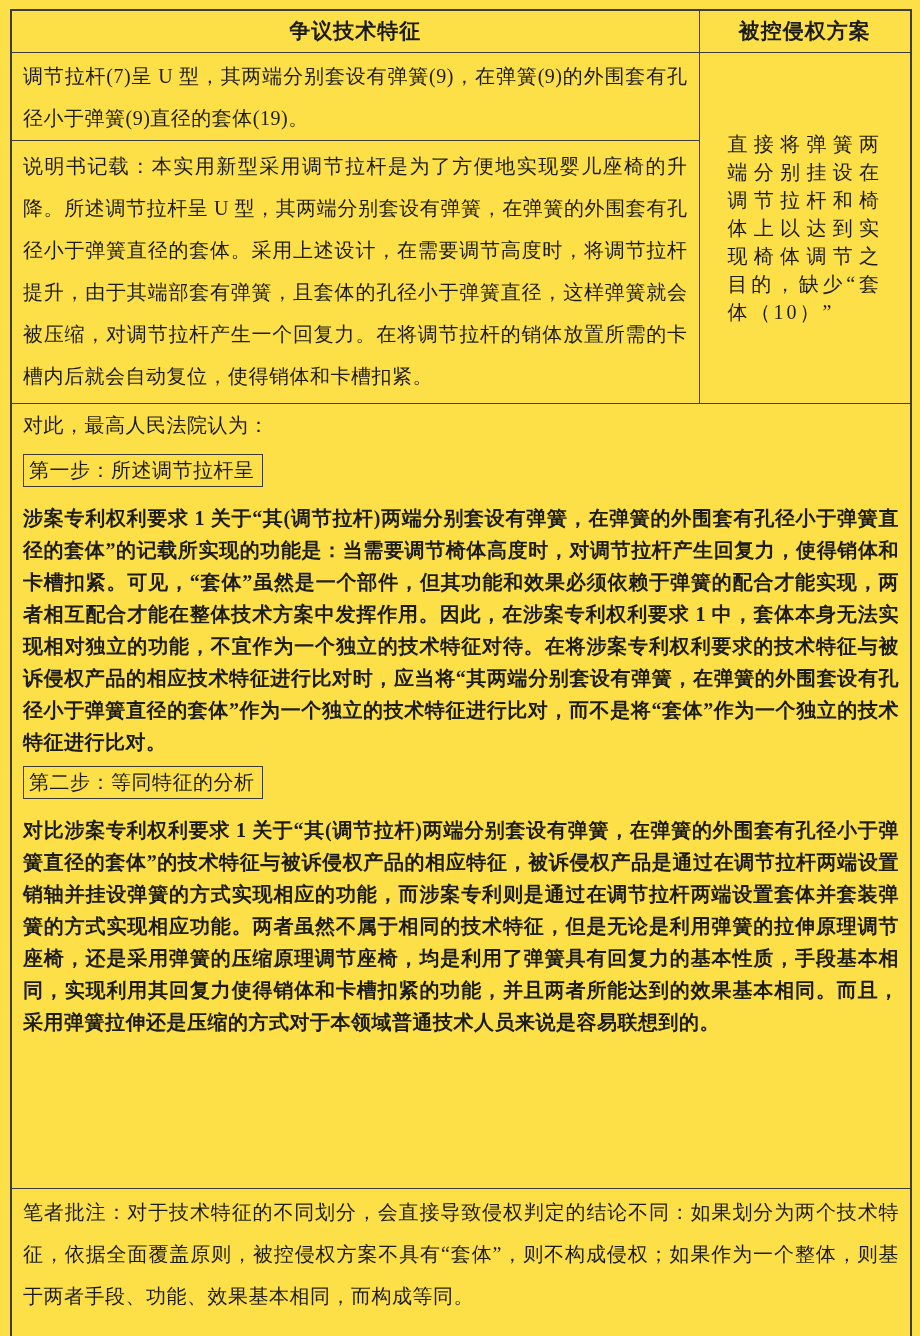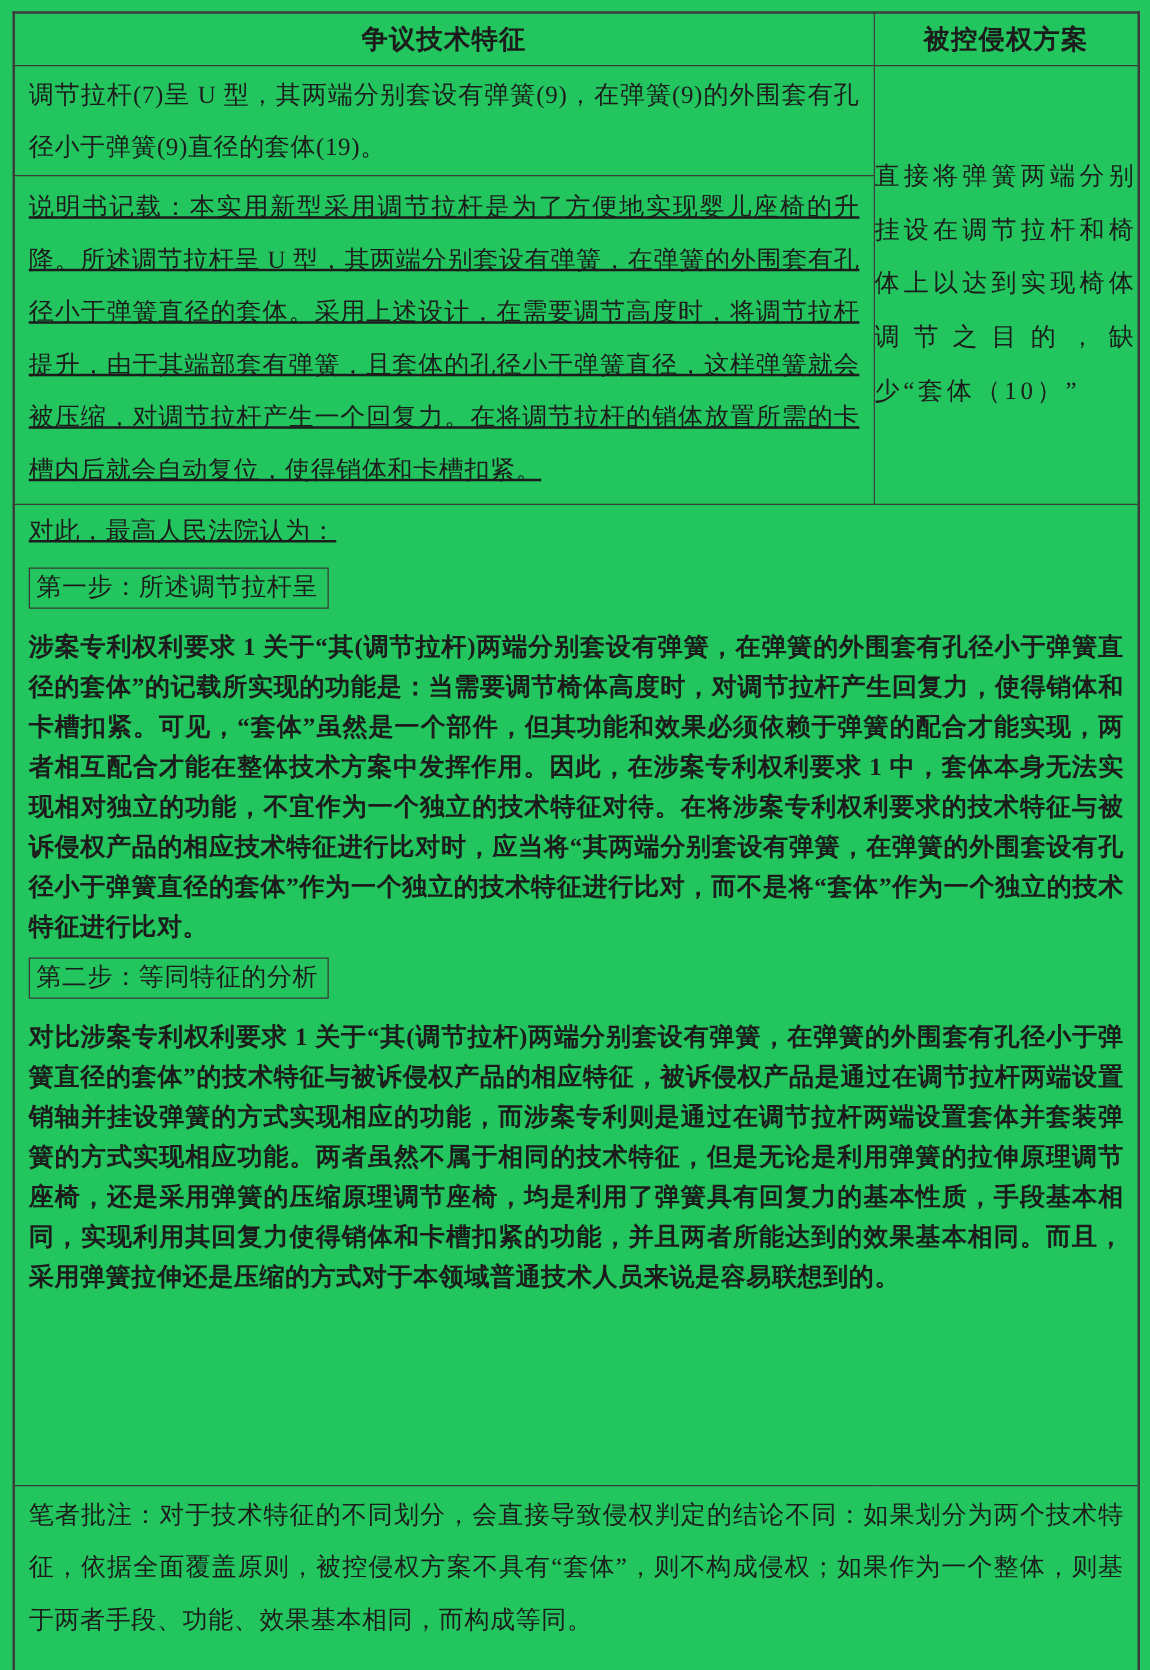--- a/index.html
+++ b/index.html
@@ -6,21 +6,21 @@
   html, body {
     margin: 0; padding: 0;
     width: 920px; height: 1336px;
     background: #ffffff;
     font-family: "Liberation Serif", "DejaVu Serif", serif;
     color: #1c1c1c;
   }
   .page {
     position: relative;
     width: 920px; height: 1336px;
-    background: #22c55e;
+    background: #fde047;
     overflow: hidden;
   }
   table.cmp {
     position: absolute;
     left: 10px; top: 9px;
     width: 900px;
     border-collapse: collapse;
     table-layout: fixed;
     border: 2px solid #3d3d3d;
   }
@@ -41,33 +41,33 @@
     vertical-align: middle;
     letter-spacing: 1px;
   }
   td.cell {
     text-align: justify;
     line-height: 42px;
     letter-spacing: 0.5px;
     padding: 0 11px;
   }
   td.claim   { height: 88px;  padding-top: 2px; }
-  td.spec    { height: 263px; padding-top: 4px; text-decoration: underline; }
+  td.spec    { height: 263px; padding-top: 4px; }
   td.accused {
     height: 351px;
     vertical-align: middle;
-    line-height: 43px;
+    line-height: 28px;
     letter-spacing: 3px;
-    padding: 0 0;
+    padding: 0 28px;
     text-align: justify;
   }
   td.court   { height: 785px; padding-top: 0; }
   td.note    { height: 167px; padding-top: 2px; }
   p { margin: 0; }
-  p.intro { line-height: 42px; text-decoration: underline; }
+  p.intro { line-height: 42px; }
   p.body  { line-height: 32px; text-align: justify; font-weight: bold; }
   .stepbox {
     display: inline-block;
     border: 1px solid #3a3a3a;
     padding: 2px 7px 3px 5px;
     margin: 8px 0 15px 0;
     line-height: 26px;
     letter-spacing: 0.5px;
   }
 </style>

